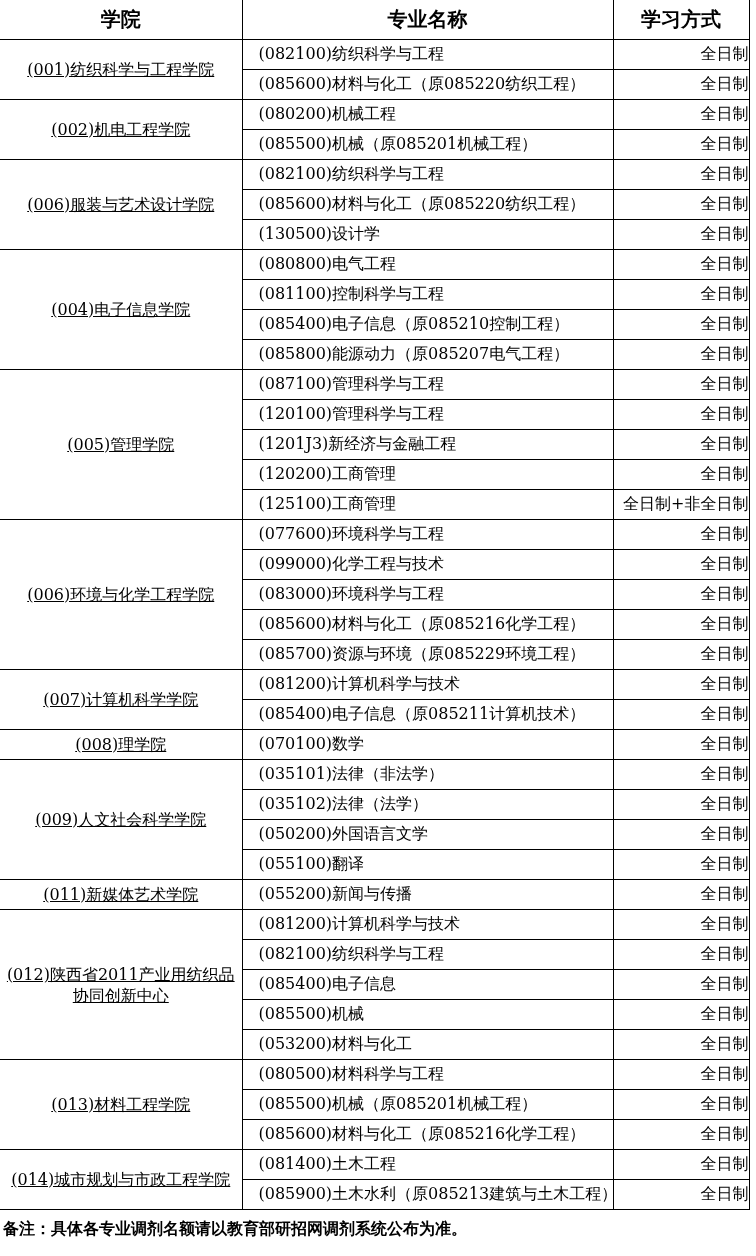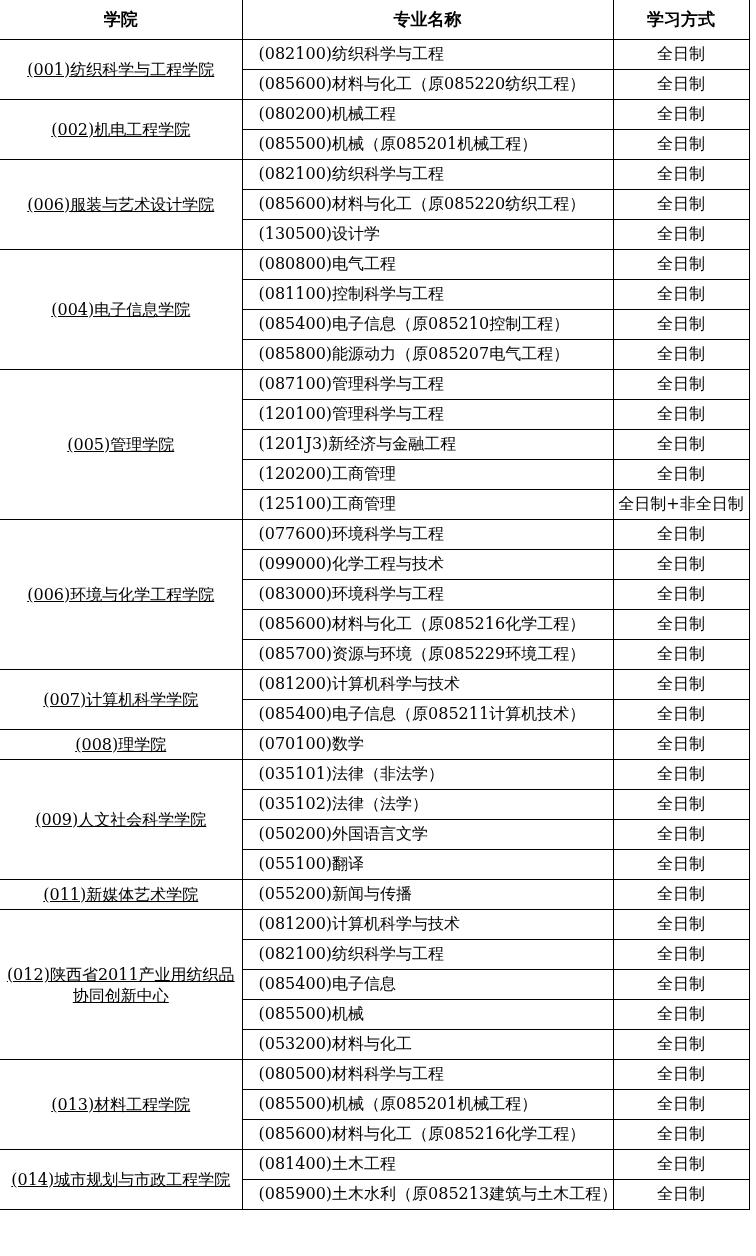--- a/index.html
+++ b/index.html
@@ -19,21 +19,21 @@
   th,td{
     border:1px solid #000000;
     font-size:16px;
     padding:0;
     overflow:hidden;
     background:#ffffff;
   }
   thead th{
     height:39px;
     font-weight:bold;
-    font-size:17px;
+    font-size:20px;
     text-align:center;
     vertical-align:middle;
     border-top:none;
   }
   thead th:first-child{border-left:none;}
   tbody tr{height:30px;}
   td.college{
     text-align:center;
     vertical-align:middle;
     white-space:pre-line;
@@ -41,21 +41,21 @@
     border-left:none;
     text-decoration:underline;
   }
   td.major{
     text-align:left;
     vertical-align:middle;
     padding-left:16px;
     white-space:nowrap;
   }
   td.mode{
-    text-align:center;
+    text-align:right;
     vertical-align:middle;
     white-space:nowrap;
   }
   .note{
     margin:9px 0 0 3px;
     font-weight:bold;
     font-size:16px;
     white-space:nowrap;
   }
 </style>
@@ -242,13 +242,14 @@
           <td class="college" rowspan="2">(014)城市规划与市政工程学院</td>
           <td class="major">(081400)土木工程</td>
           <td class="mode">全日制</td>
         </tr>
         <tr>
           <td class="major">(085900)土木水利（原085213建筑与土木工程）</td>
           <td class="mode">全日制</td>
         </tr>
       </tbody>
   </table>
+  <div class="note">备注：具体各专业调剂名额请以教育部研招网调剂系统公布为准。</div>
 </div>
 
 </body></html>

